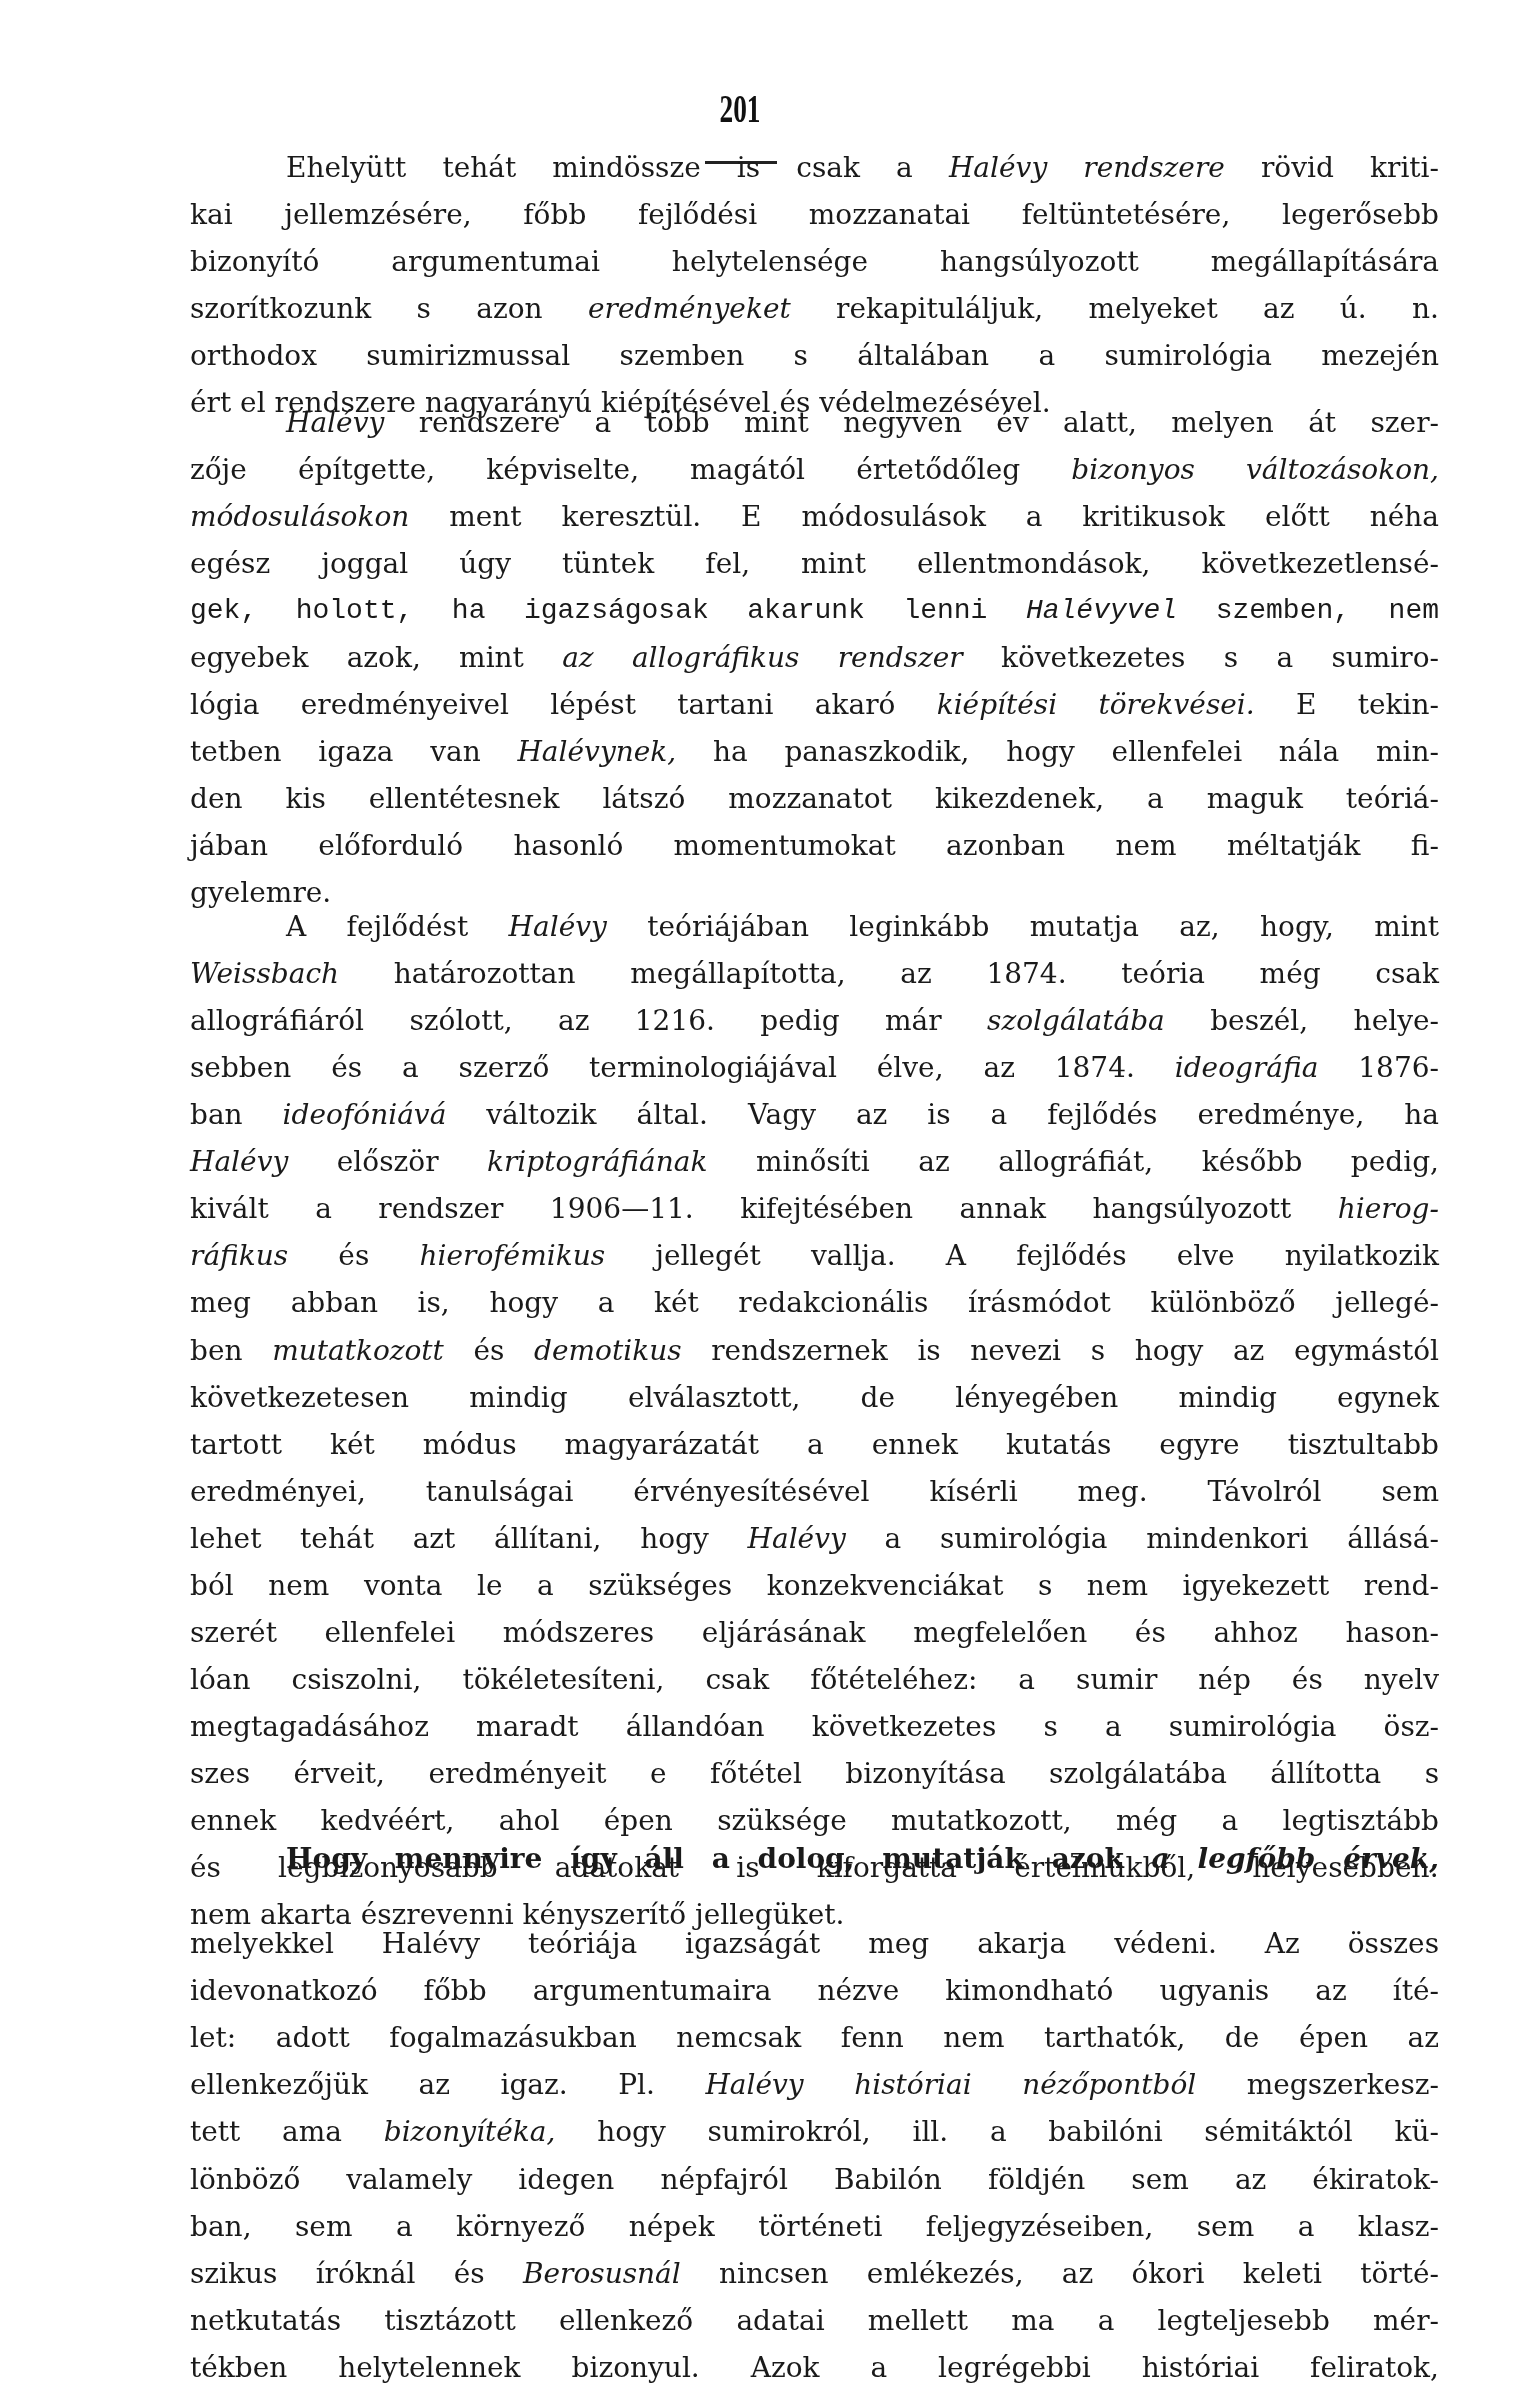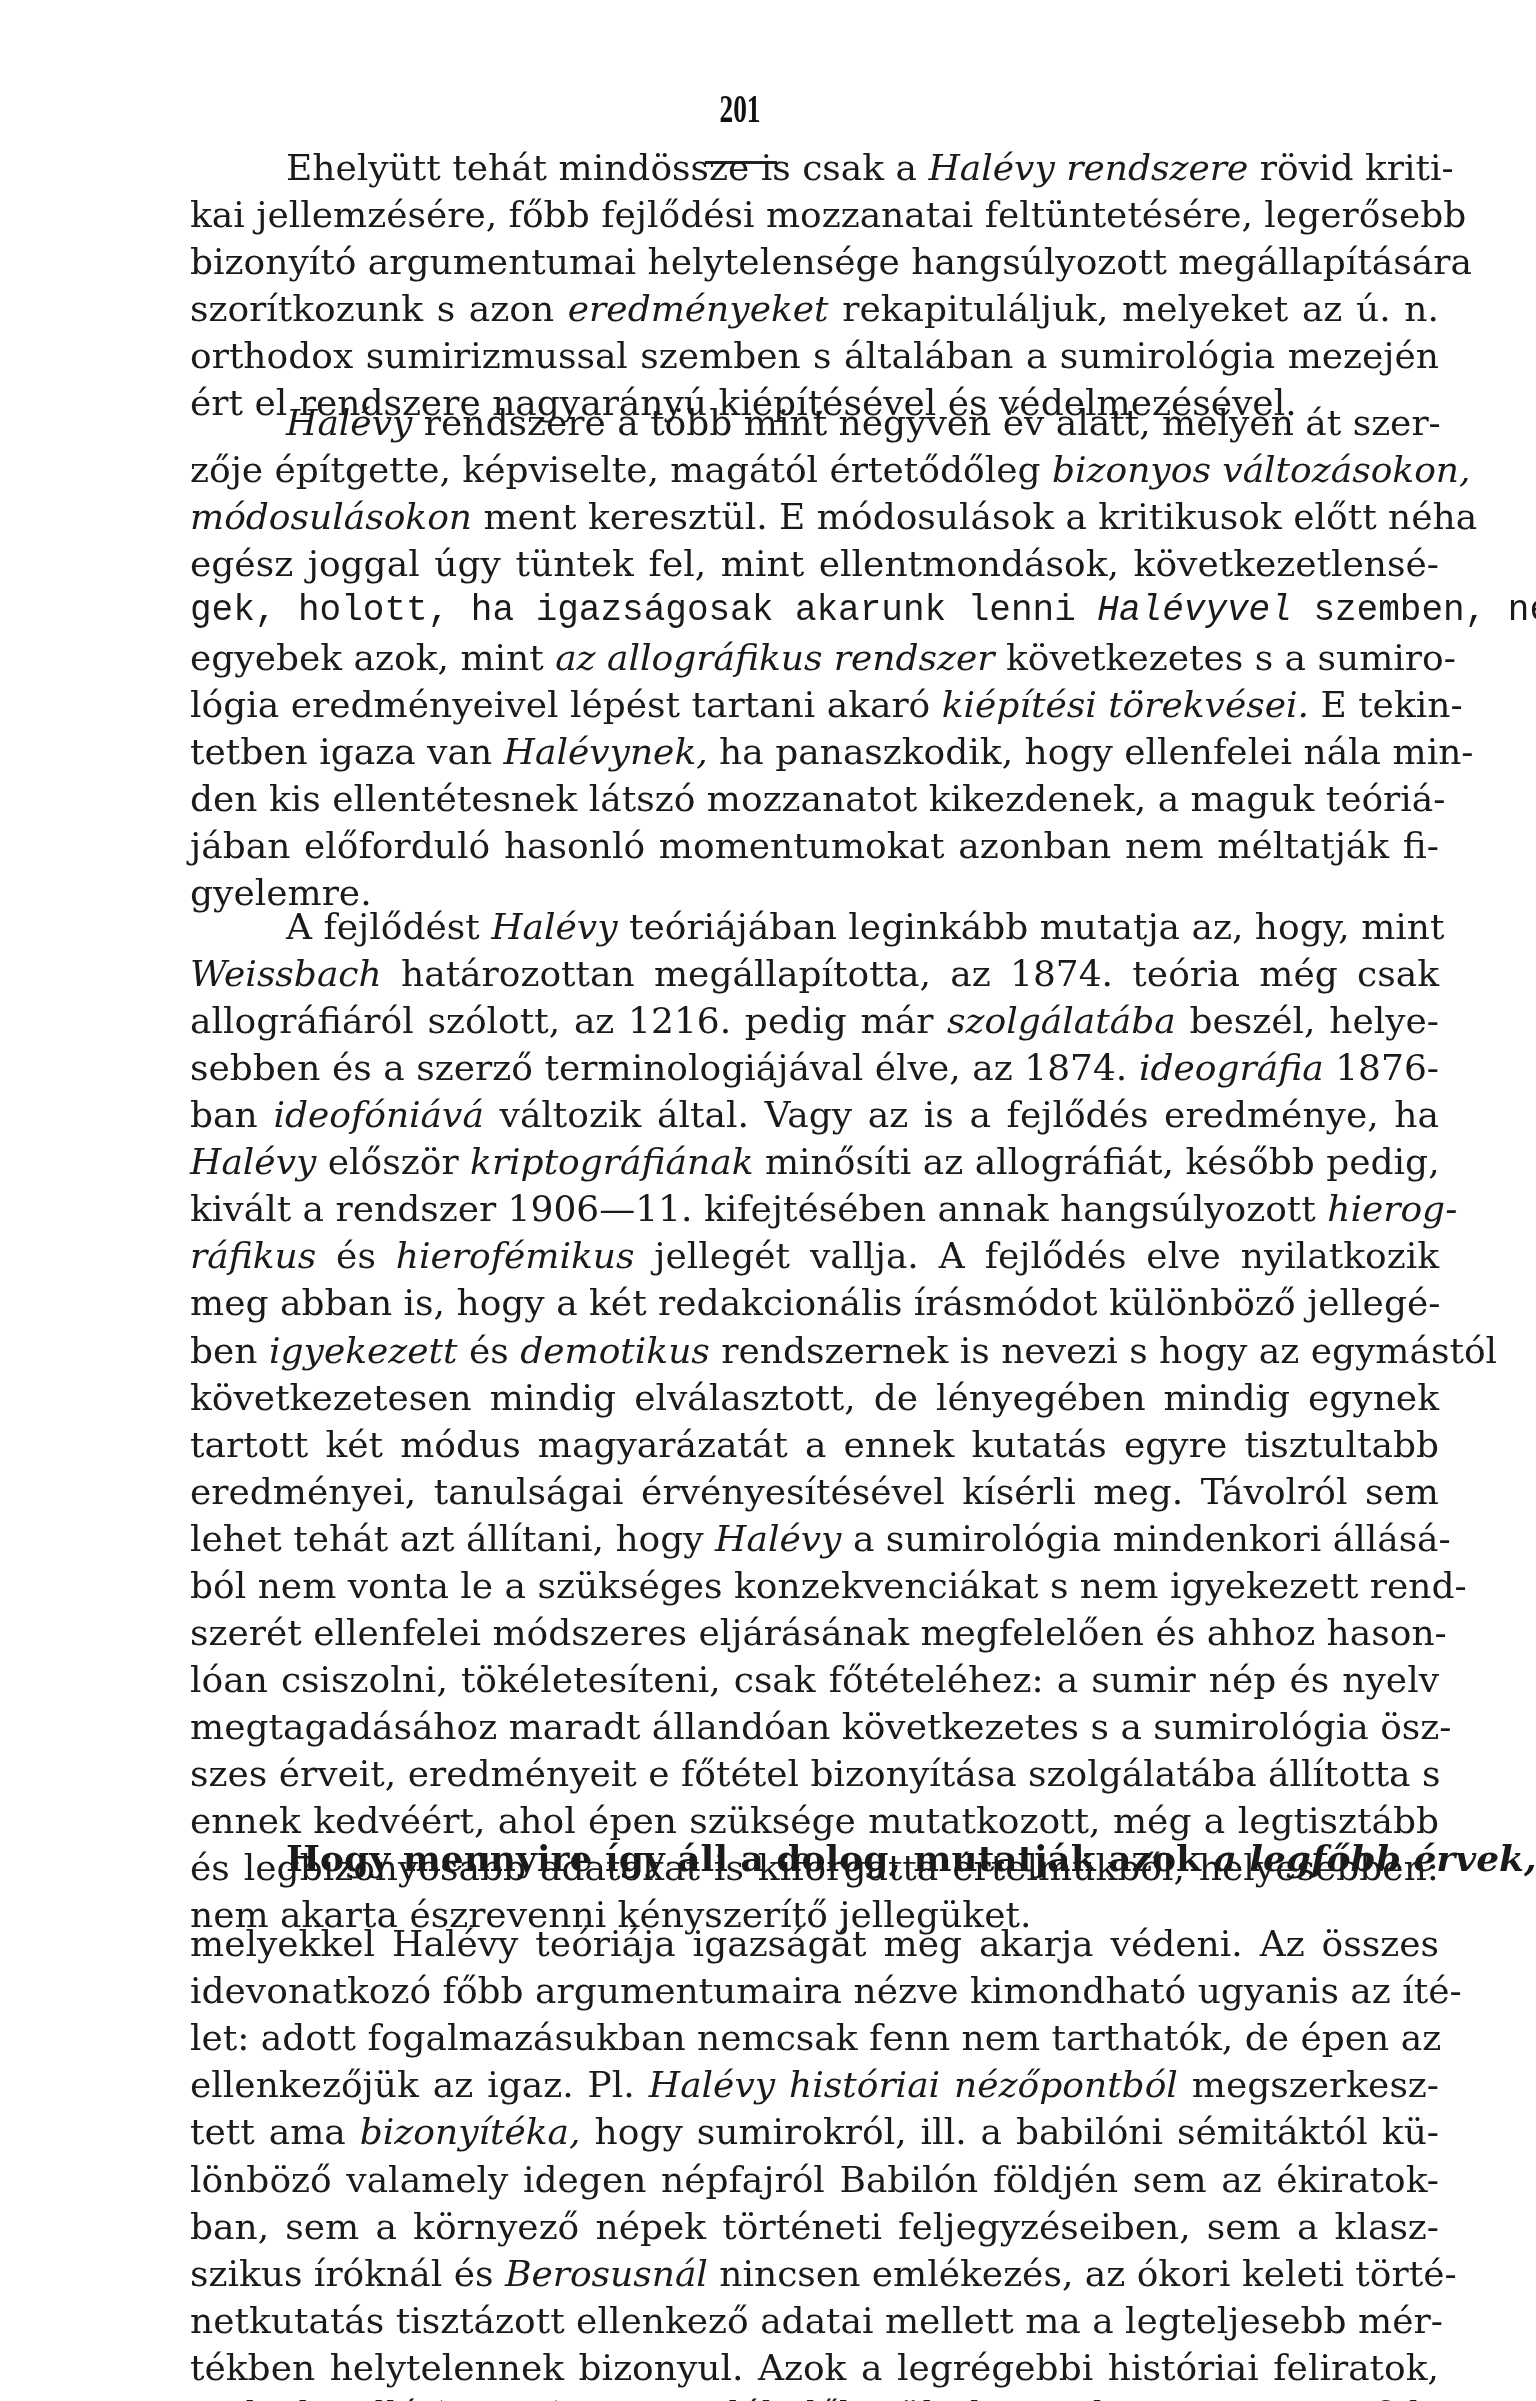--- a/index.html
+++ b/index.html
@@ -3,21 +3,21 @@
 <meta charset="utf-8">
 <style>
   html,body{margin:0;padding:0;background:#fff;}
   body{width:1537px;height:2449px;position:relative;overflow:hidden;}
   #page{position:absolute;left:0;top:0;width:1537px;height:2449px;background:#fff;}
   .pnum{position:absolute;left:692px;top:86px;width:96px;text-align:center;
         font-family:"Liberation Serif",serif;font-weight:bold;font-size:39px;color:#111;
         transform:scaleX(0.7);}
   .pnum-rule{position:absolute;left:705px;top:161px;width:72px;height:2.9px;background:#222;}
   .line{position:absolute;left:190px;width:1249px;height:47px;
-        font-family:"DejaVu Serif",serif;font-size:36px;line-height:47px;color:#1a1a1a;
+        font-family:"DejaVu Serif",serif;font-size:28px;line-height:47px;color:#1a1a1a;
         white-space:nowrap;text-align:justify;text-align-last:justify;}
   .line.last{text-align-last:left;}
   .line.indent{padding-left:96px;width:1153px;}
   .line i{font-style:italic;}
 </style>
 </head>
 <body>
 
 <div id="page">
   <div class="pnum">201</div>
@@ -42,21 +42,21 @@
       <div class="line last" style="top: 869px;"><span>gyelemre.</span></div>
       <div class="line indent" style="top: 903px;"><span>A fejlődést </span><i>Halévy</i><span> teóriájában leginkább mutatja az, hogy, mint</span></div>
       <div class="line" style="top: 950px;"><i>Weissbach</i><span> határozottan megállapította, az 1874. teória még csak</span></div>
       <div class="line" style="top: 997px;"><span>allográfiáról szólott, az 1216. pedig már </span><i>szolgálatába</i><span> beszél, helye-</span></div>
       <div class="line" style="top: 1044px;"><span>sebben és a szerző terminologiájával élve, az 1874. </span><i>ideográfia</i><span> 1876-</span></div>
       <div class="line" style="top: 1091px;"><span>ban </span><i>ideofóniává</i><span> változik által. Vagy az is a fejlődés eredménye, ha</span></div>
       <div class="line" style="top: 1138px;"><i>Halévy</i><span> először </span><i>kriptográfiának</i><span> minősíti az allográfiát, később pedig,</span></div>
       <div class="line" style="top: 1185px;"><span>kivált a rendszer 1906—11. kifejtésében annak hangsúlyozott </span><i>hierog-</i></div>
       <div class="line" style="top: 1232px;"><i>ráfikus</i><span> és </span><i>hierofémikus</i><span> jellegét vallja. A fejlődés elve nyilatkozik</span></div>
       <div class="line" style="top: 1279px;"><span>meg abban is, hogy a két redakcionális írásmódot különböző jellegé-</span></div>
-      <div class="line" style="top: 1327px;"><span>ben </span><i>igyekezett</i><span> és </span><i>demotikus</i><span> rendszernek is nevezi s hogy az egymástól</span></div>
+      <div class="line" style="top: 1327px;"><span>ben </span><i>mutatkozott</i><span> és </span><i>demotikus</i><span> rendszernek is nevezi s hogy az egymástól</span></div>
       <div class="line" style="top: 1374px;"><span>következetesen mindig elválasztott, de lényegében mindig egynek</span></div>
       <div class="line" style="top: 1421px;"><span>tartott két módus magyarázatát a ennek kutatás egyre tisztultabb</span></div>
       <div class="line" style="top: 1468px;"><span>eredményei, tanulságai érvényesítésével kísérli meg. Távolról sem</span></div>
       <div class="line" style="top: 1515px;"><span>lehet tehát azt állítani, hogy </span><i>Halévy</i><span> a sumirológia mindenkori állásá-</span></div>
       <div class="line" style="top: 1562px;"><span>ból nem vonta le a szükséges konzekvenciákat s nem igyekezett rend-</span></div>
       <div class="line" style="top: 1609px;"><span>szerét ellenfelei módszeres eljárásának megfelelően és ahhoz hason-</span></div>
       <div class="line" style="top: 1656px;"><span>lóan csiszolni, tökéletesíteni, csak főtételéhez: a sumir nép és nyelv</span></div>
       <div class="line" style="top: 1703px;"><span>megtagadásához maradt állandóan következetes s a sumirológia ösz-</span></div>
       <div class="line" style="top: 1750px;"><span>szes érveit, eredményeit e főtétel bizonyítása szolgálatába állította s</span></div>
       <div class="line" style="top: 1797px;"><span>ennek kedvéért, ahol épen szüksége mutatkozott, még a legtisztább</span></div>

